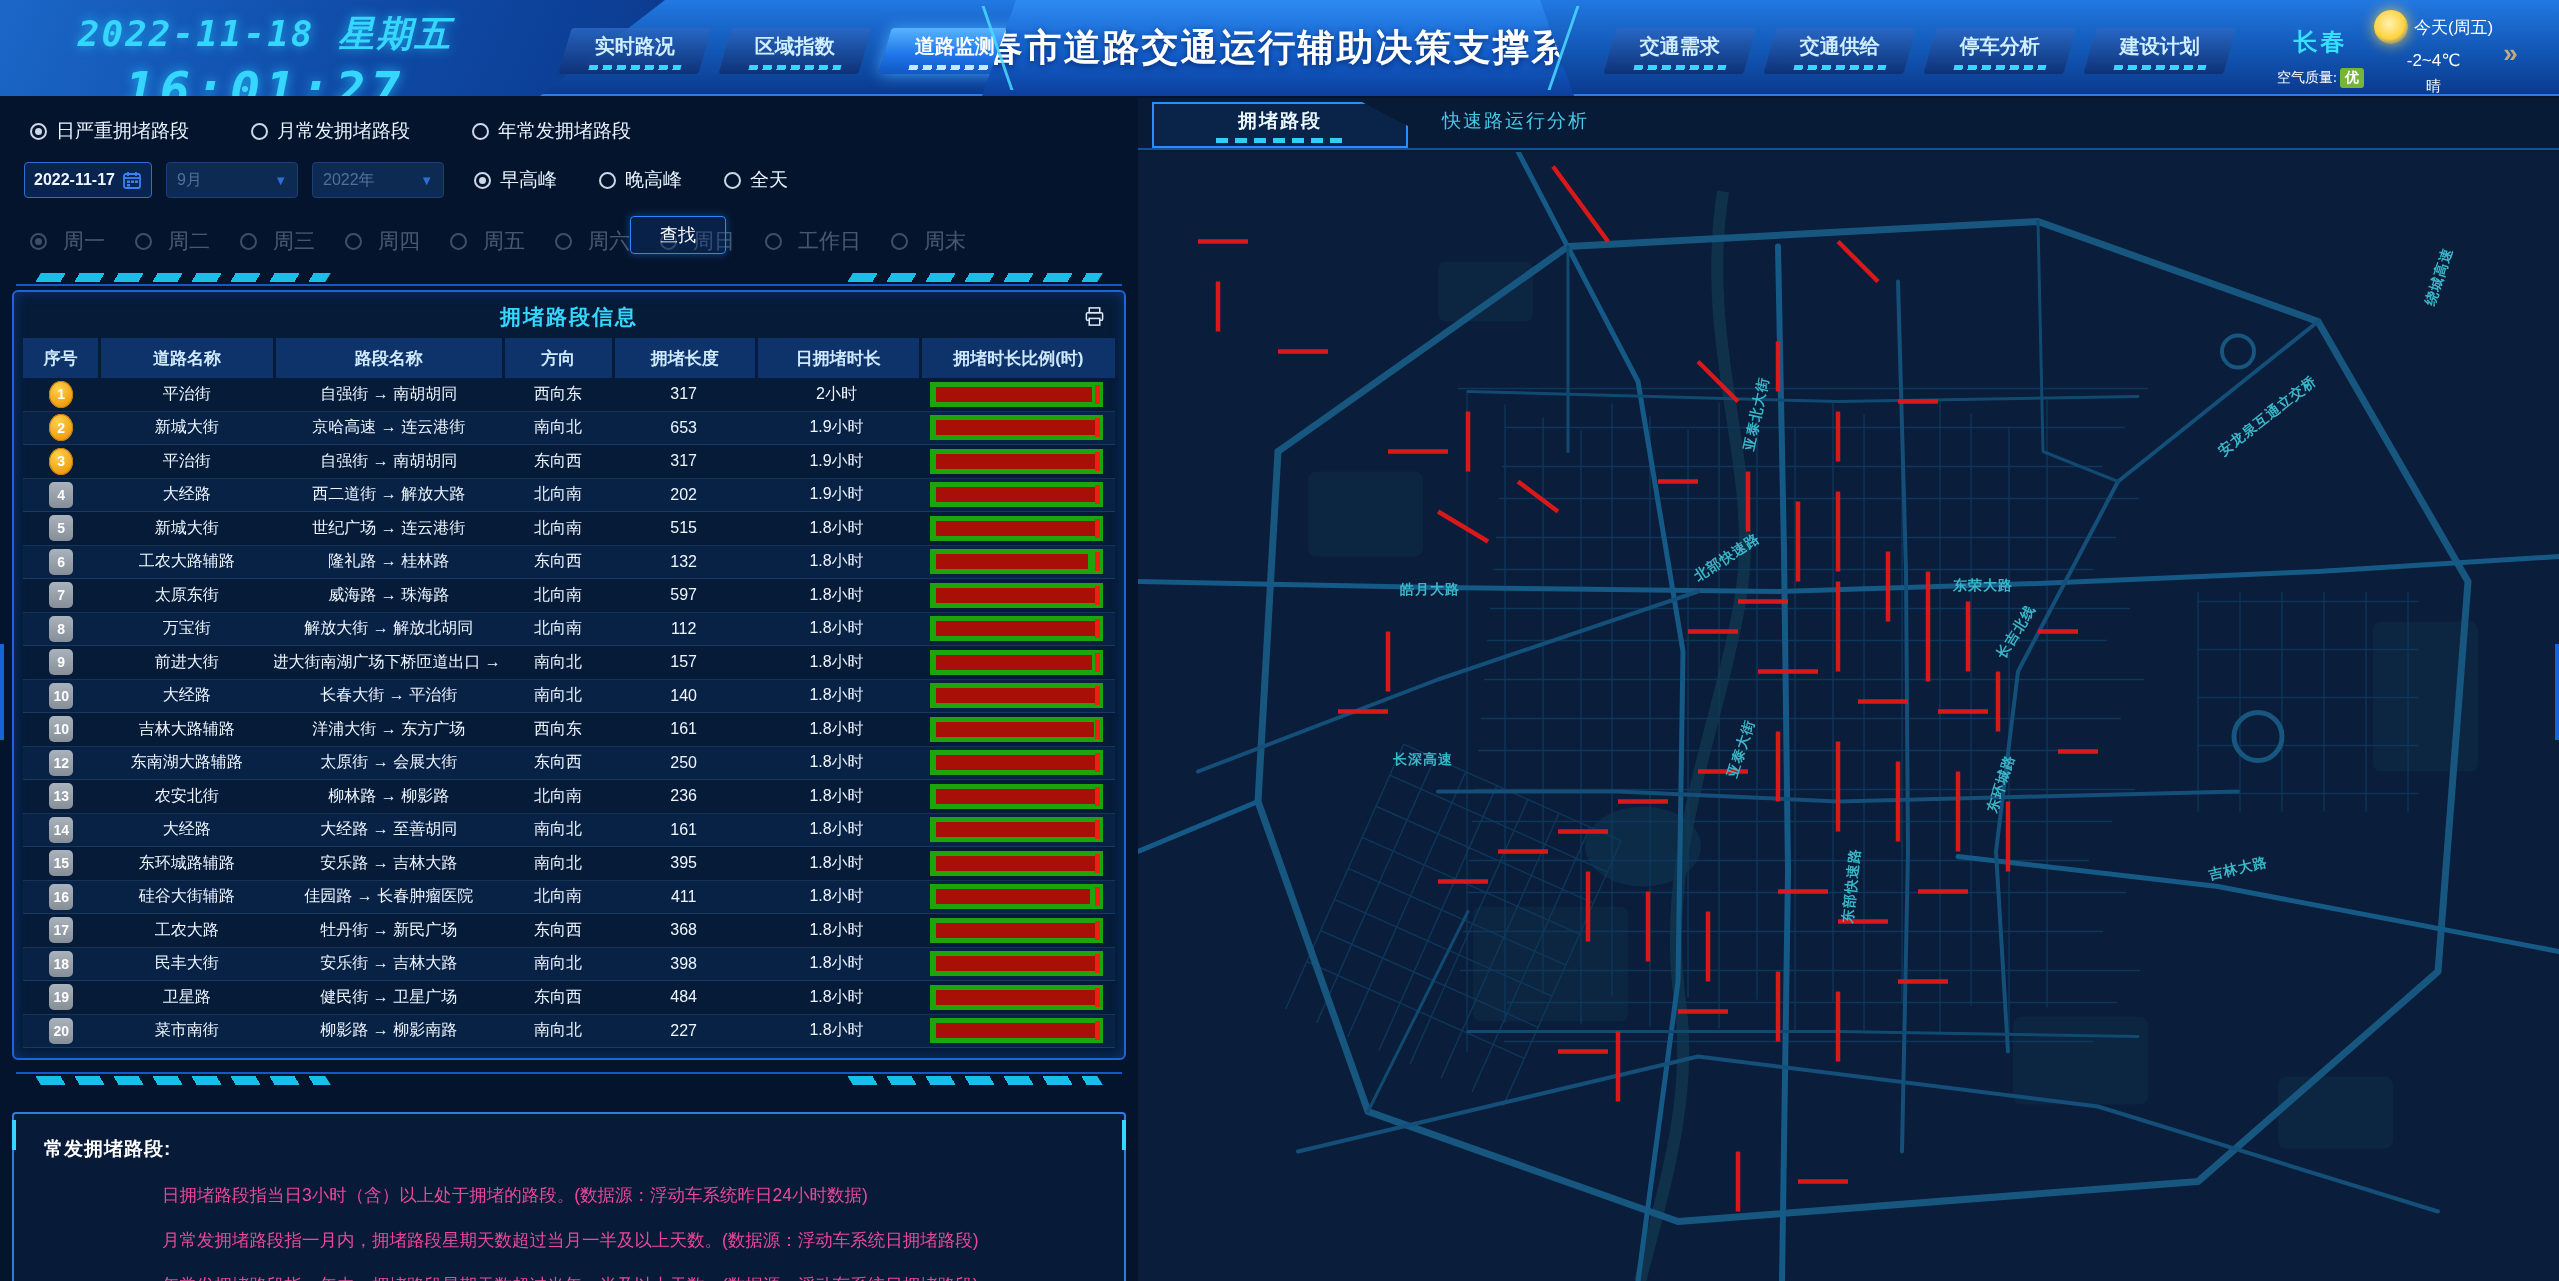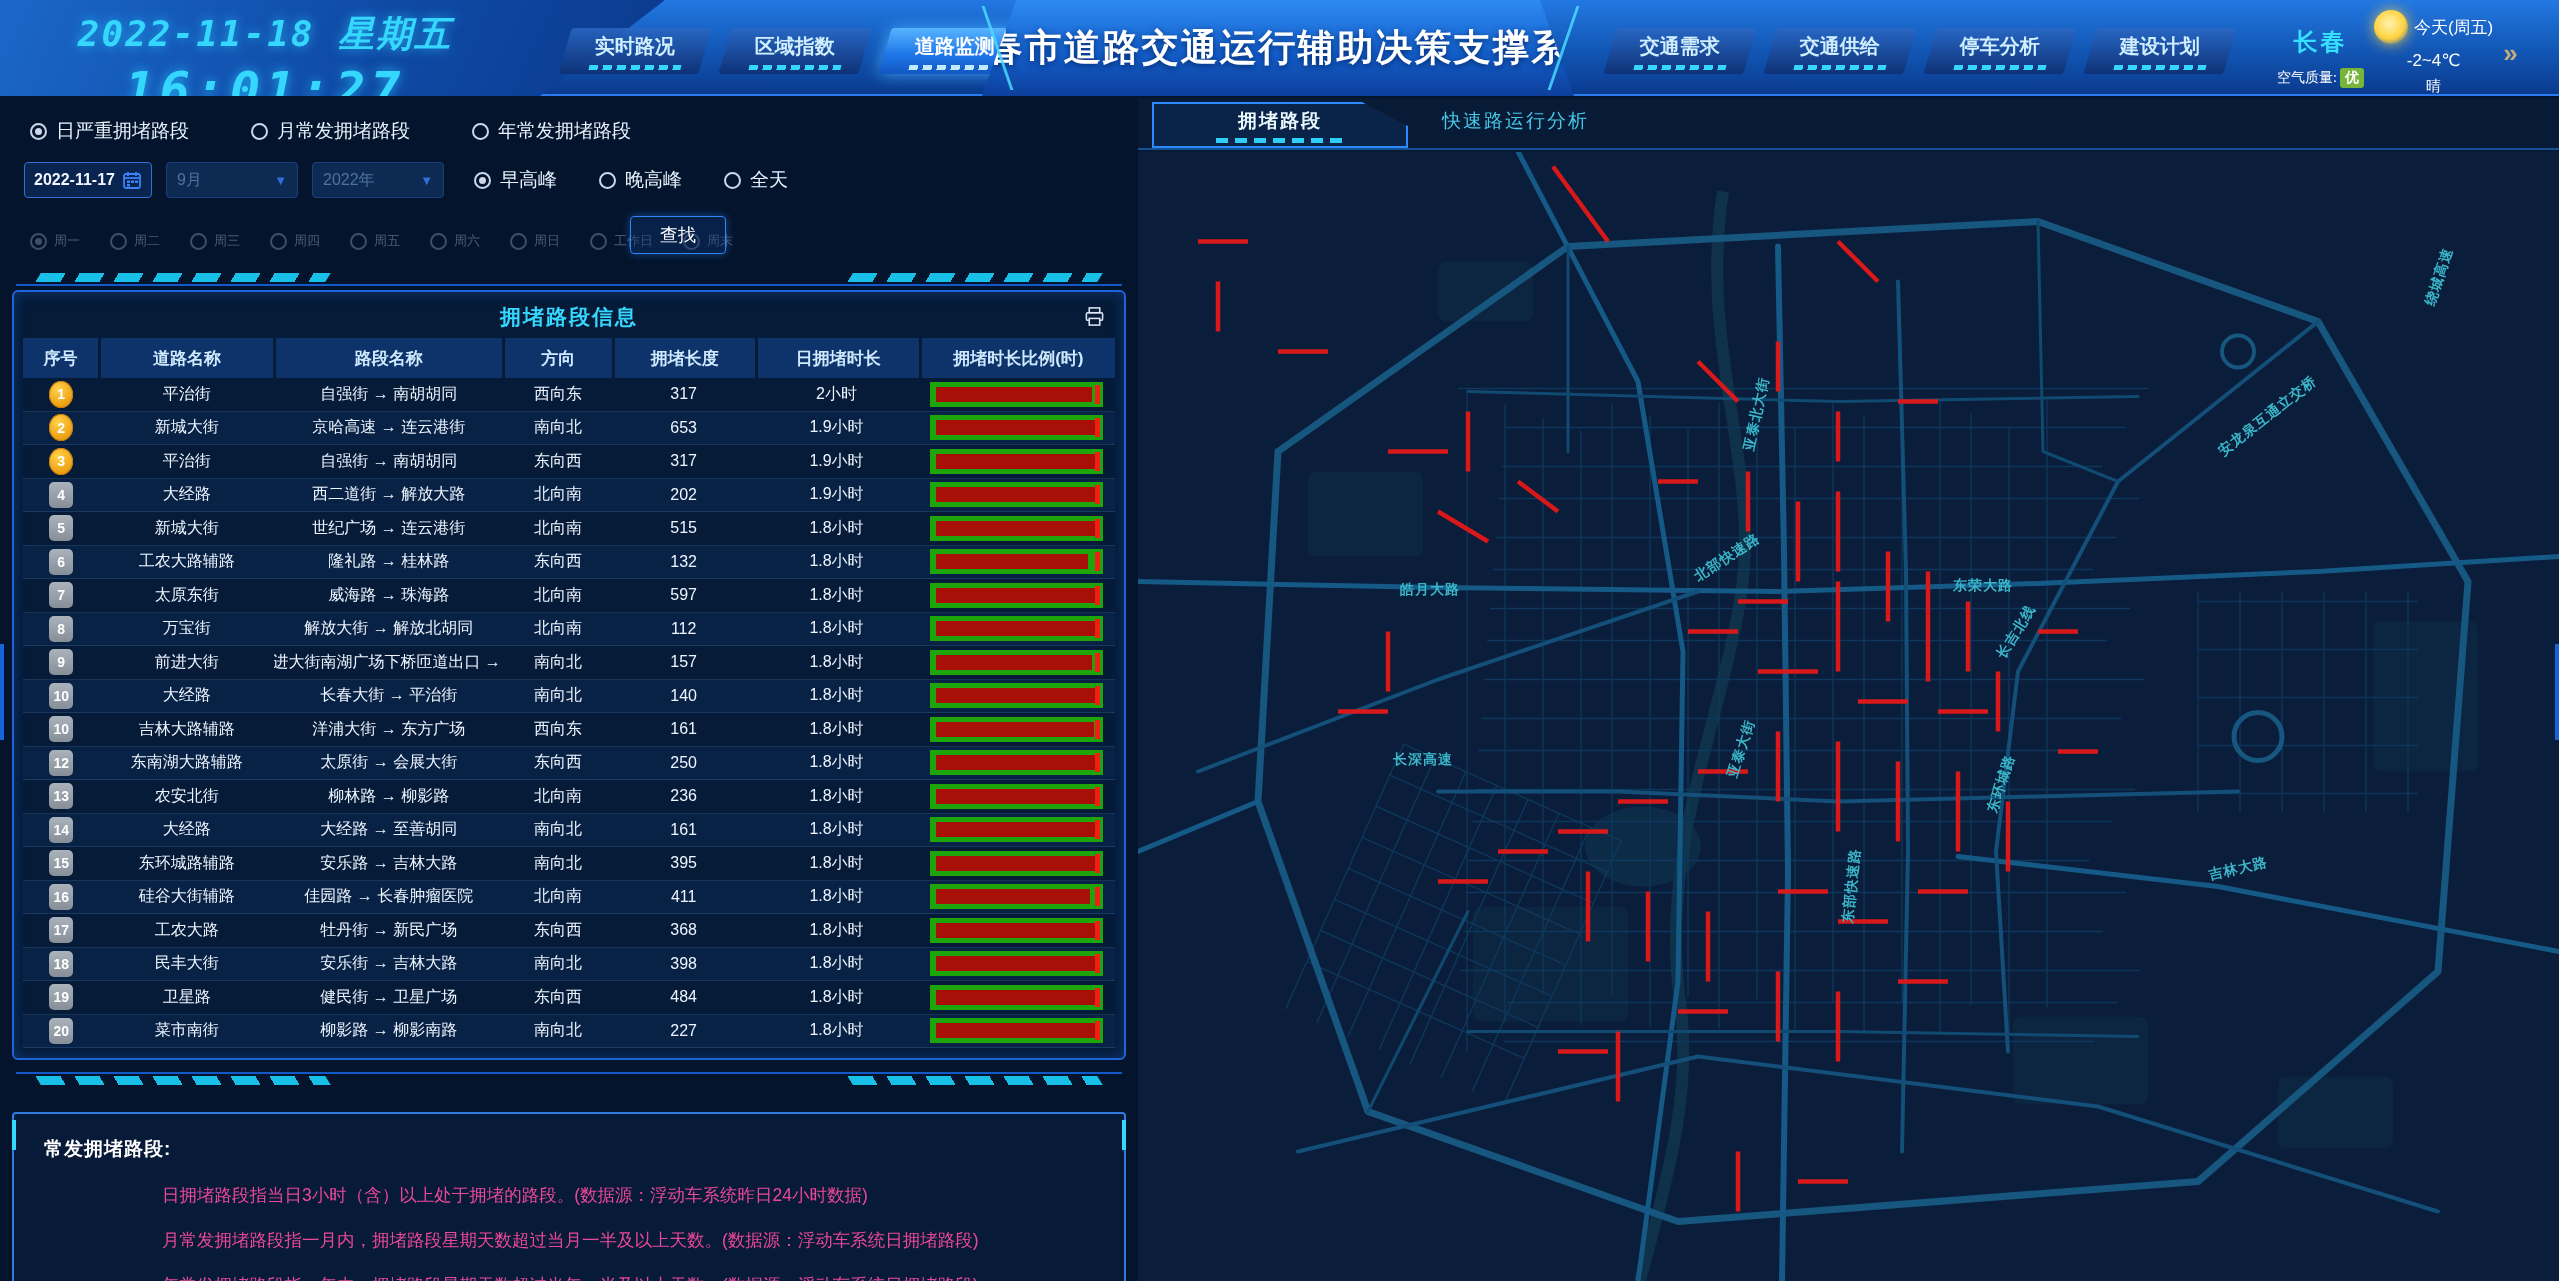--- a/index.html
+++ b/index.html
@@ -73,21 +73,21 @@
   .radio.selected .dot::after { content:""; position:absolute; inset:3px; background:#cdd7e8; border-radius:50%; }
   .radio.dim { opacity:.30; }
   .date-input { width:128px; height:36px; border:1px solid #2e6fd6; border-radius:4px; background:#0a2450;
     display:flex; align-items:center; justify-content:space-between; padding:0 9px; cursor:pointer; }
   .date-input .val { color:#f0f6ff; font-size:16px; font-weight:bold; }
   .sel { width:132px; height:36px; border:1px solid #1c3f79; border-radius:4px; background:#0c2a52;
     display:flex; align-items:center; justify-content:space-between; padding:14px 10px; color:#50719f; font-size:16px; cursor:default; }
   .sel .caret { color:#2e6fd6; font-size:13px; }
   .fr2 .radio-group, .fr3 .radio-group { display:flex; gap:30px; }
   .fr2 .radio-group { margin-left:16px; gap:42px; }
-  .fr3 .radio { font-size:13px; gap:7px;margin-top:8px; }
+  .fr3 .radio { font-size:21px; gap:16px;margin-top:8px; }
   .search-btn { position:absolute; left:600px; top:-2px; width:96px; height:38px; border:1px solid #2e86ff; border-radius:4px;
     background:rgba(18,58,128,.35); color:#fff; font-size:18px; display:flex; align-items:center; justify-content:center;
     cursor:pointer; box-shadow:0 0 8px rgba(46,134,255,.45); }
 
   
   .deco { position:relative; height:18px; margin:14px 4px 0 4px; }
   .deco .seg { position:absolute; top:3px; height:9px;
     background:repeating-linear-gradient(90deg,#19c8f0 0 25px,transparent 25px 39px); transform:skewX(-32deg); opacity:.95; }
   .deco .seg.l { left:22px; width:290px; }
   .deco .seg.r { right:22px; width:250px; }

